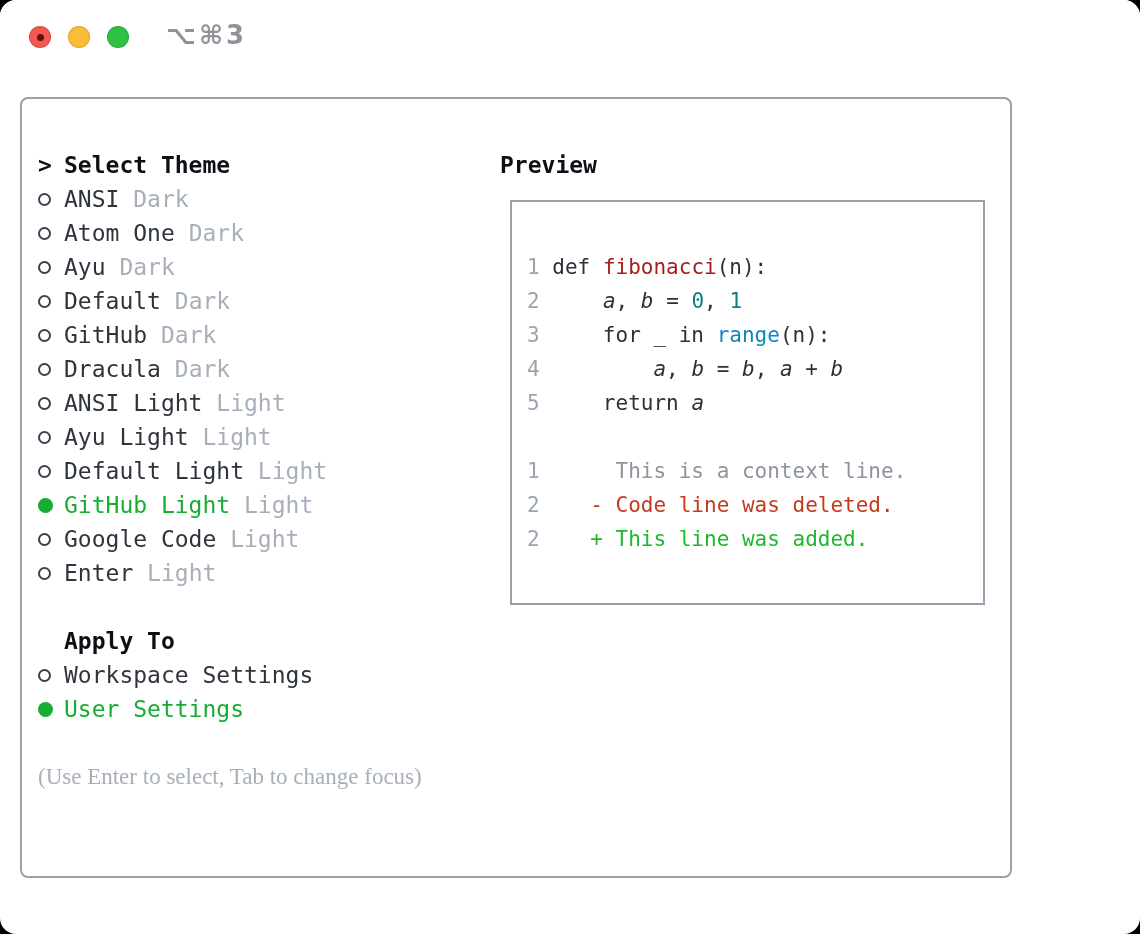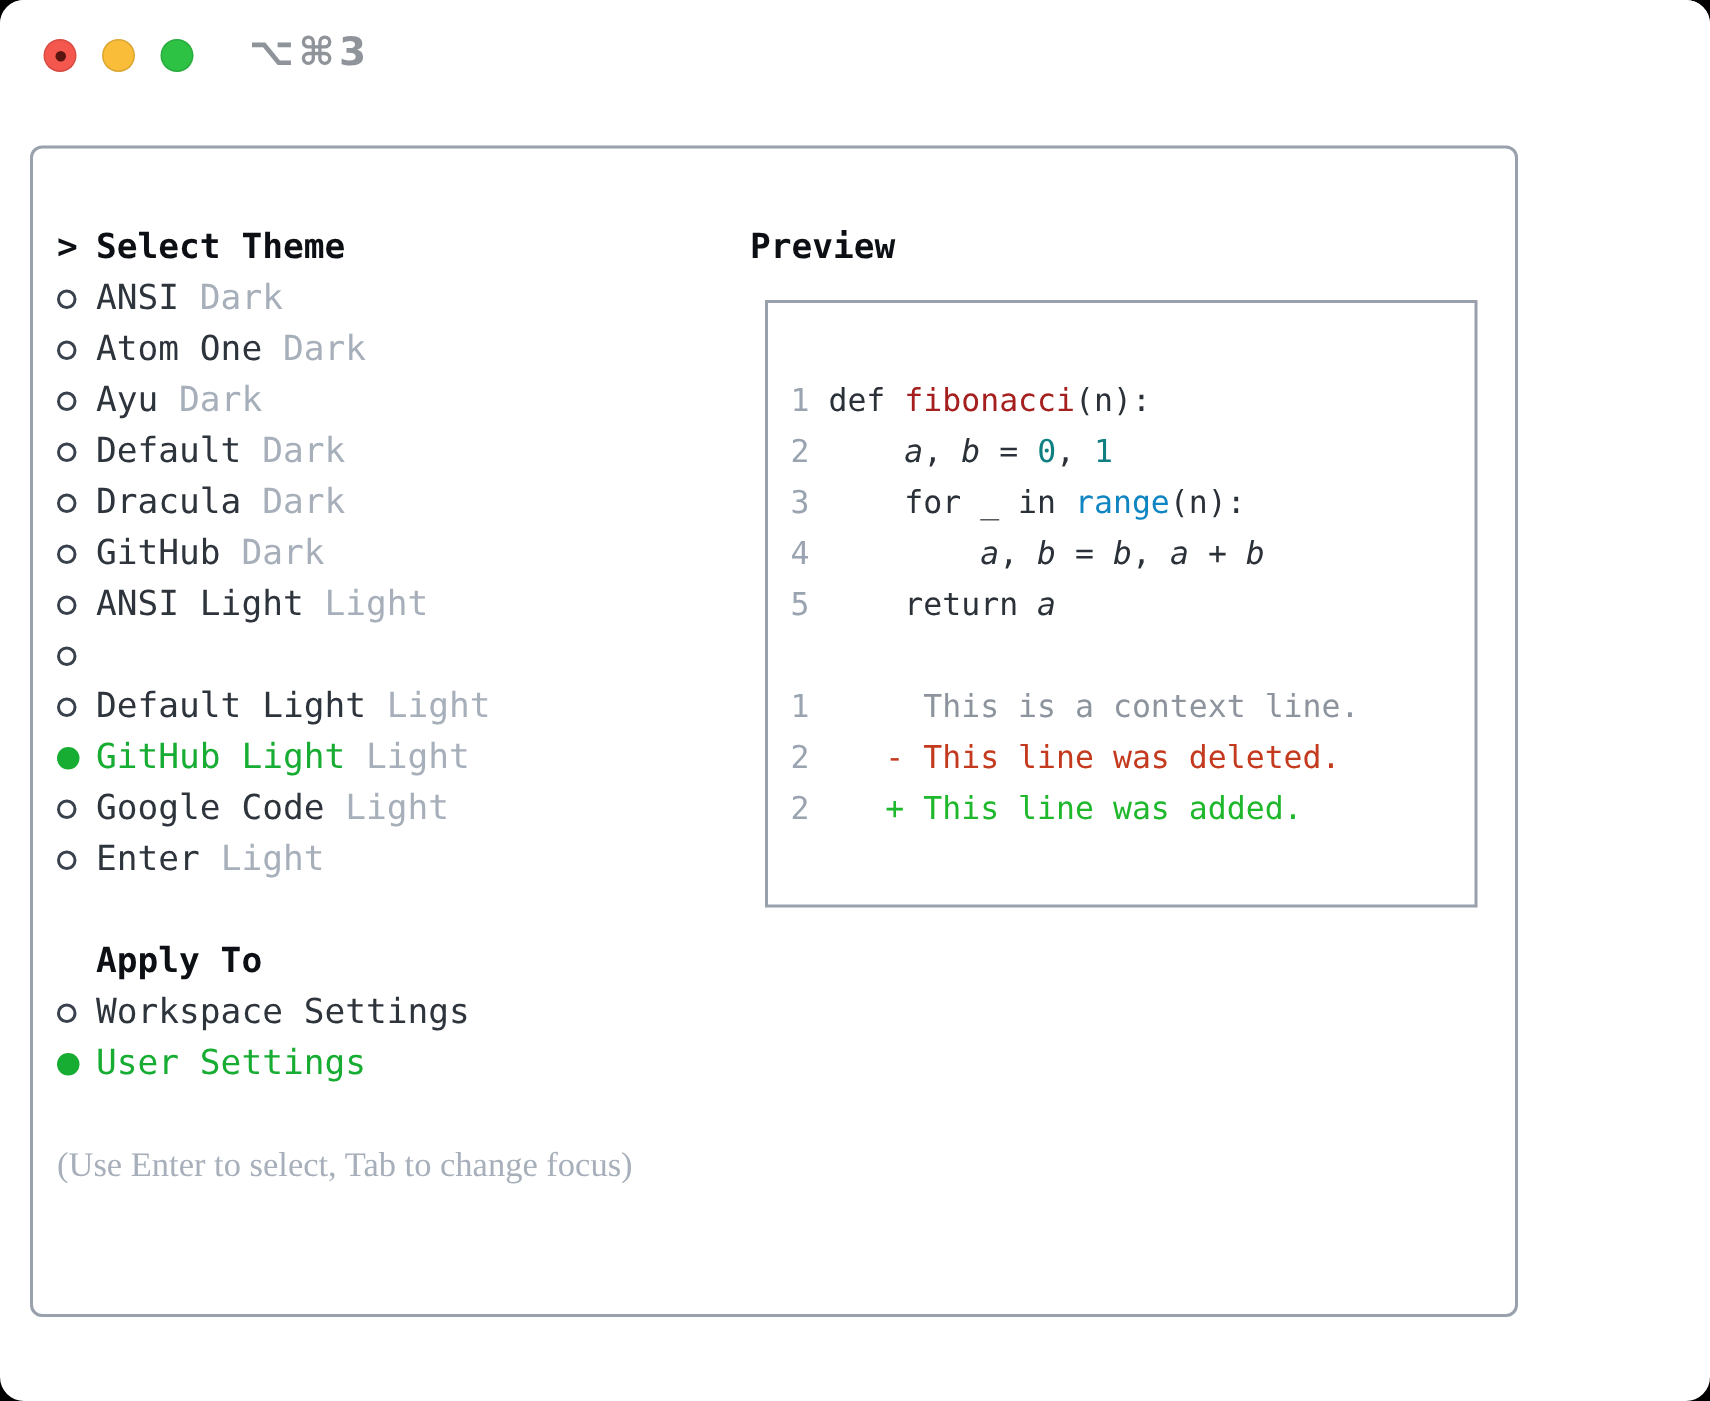--- a/index.html
+++ b/index.html
@@ -110,32 +110,33 @@
           <div class="row theme-item">
     <span class="marker"><span class="radio"></span></span>
     <span class="label"><span class="theme-name">Ayu</span><span class="tag">Dark</span></span>
   </div>
           <div class="row theme-item">
     <span class="marker"><span class="radio"></span></span>
     <span class="label"><span class="theme-name">Default</span><span class="tag">Dark</span></span>
   </div>
           <div class="row theme-item">
     <span class="marker"><span class="radio"></span></span>
-    <span class="label"><span class="theme-name">Dracula</span><span class="tag">Dark</span></span>
+    <span class="label"><span class="theme-name">GitHub</span><span class="tag">Dark</span></span>
   </div>
           <div class="row theme-item">
     <span class="marker"><span class="radio"></span></span>
-    <span class="label"><span class="theme-name">GitHub</span><span class="tag">Dark</span></span>
+    <span class="label"><span class="theme-name">Dracula</span><span class="tag">Dark</span></span>
   </div>
           <div class="row theme-item">
     <span class="marker"><span class="radio"></span></span>
     <span class="label"><span class="theme-name">ANSI Light</span><span class="tag">Light</span></span>
   </div>
           <div class="row theme-item">
     <span class="marker"><span class="radio"></span></span>
+    <span class="label"><span class="theme-name">Ayu Light</span><span class="tag">Light</span></span>
   </div>
           <div class="row theme-item">
     <span class="marker"><span class="radio"></span></span>
     <span class="label"><span class="theme-name">Default Light</span><span class="tag">Light</span></span>
   </div>
           <div class="row theme-item selected">
     <span class="marker"><span class="radio"></span></span>
     <span class="label"><span class="theme-name">GitHub Light</span><span class="tag">Light</span></span>
   </div>
           <div class="row theme-item">
@@ -177,19 +178,19 @@
       </div>
       <div class="preview-box">
         <div id="preview-lines">
             <div class="pline"><span class="ln">1</span><span class="tok-plain">def </span><span class="tok-func">fibonacci</span><span class="tok-plain">(n):</span></div>
             <div class="pline"><span class="ln">2</span><span class="tok-plain">    </span><span class="tok-var">a</span><span class="tok-plain">, </span><span class="tok-var">b</span><span class="tok-plain"> = </span><span class="tok-number">0</span><span class="tok-plain">, </span><span class="tok-number">1</span></div>
             <div class="pline"><span class="ln">3</span><span class="tok-plain">    for _ in </span><span class="tok-builtin">range</span><span class="tok-plain">(n):</span></div>
             <div class="pline"><span class="ln">4</span><span class="tok-plain">        </span><span class="tok-var">a</span><span class="tok-plain">, </span><span class="tok-var">b</span><span class="tok-plain"> = </span><span class="tok-var">b</span><span class="tok-plain">, </span><span class="tok-var">a</span><span class="tok-plain"> + </span><span class="tok-var">b</span></div>
             <div class="pline"><span class="ln">5</span><span class="tok-plain">    return </span><span class="tok-var">a</span></div>
             <div class="pline"></div>
             <div class="pline"><span class="ln">1</span><span class="tok-context">     This is a context line.</span></div>
-            <div class="pline"><span class="ln">2</span><span class="tok-deleted">   - This line was deleted.</span></div>
+            <div class="pline"><span class="ln">2</span><span class="tok-deleted">   - Code line was deleted.</span></div>
             <div class="pline"><span class="ln">2</span><span class="tok-added">   + This line was added.</span></div>
           </div>
       </div>
     </div>
   </div>
 </div>
 
 </body></html>

